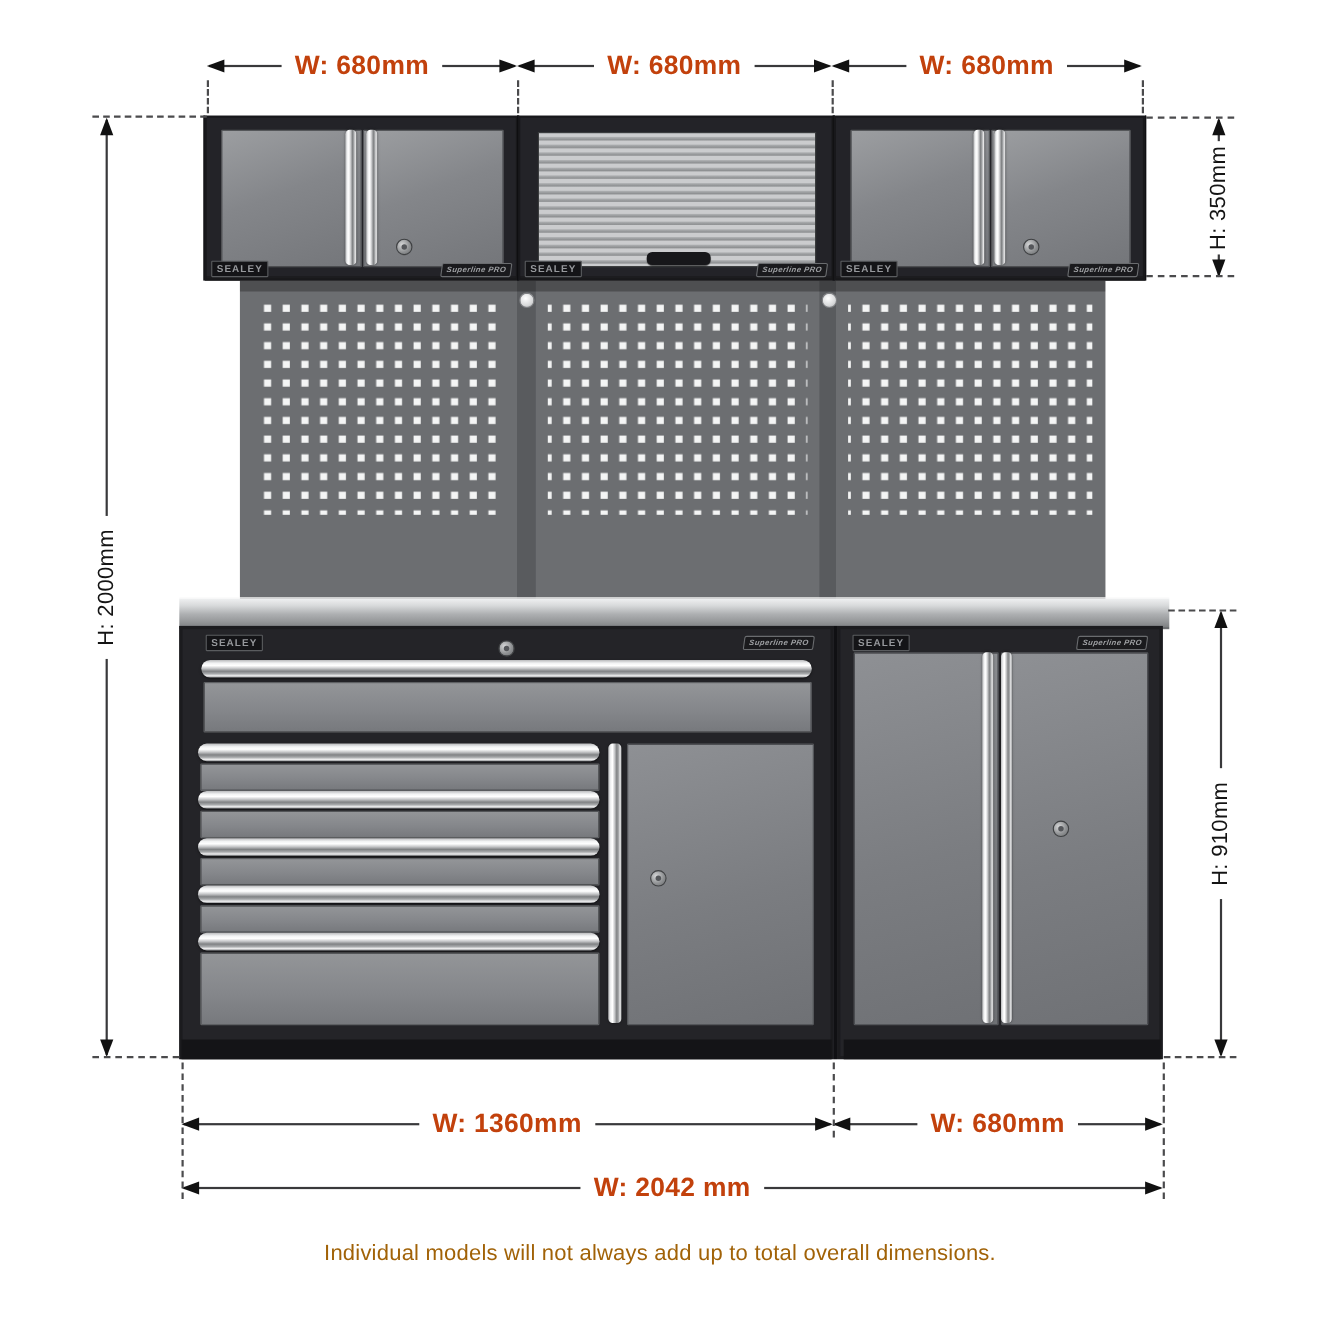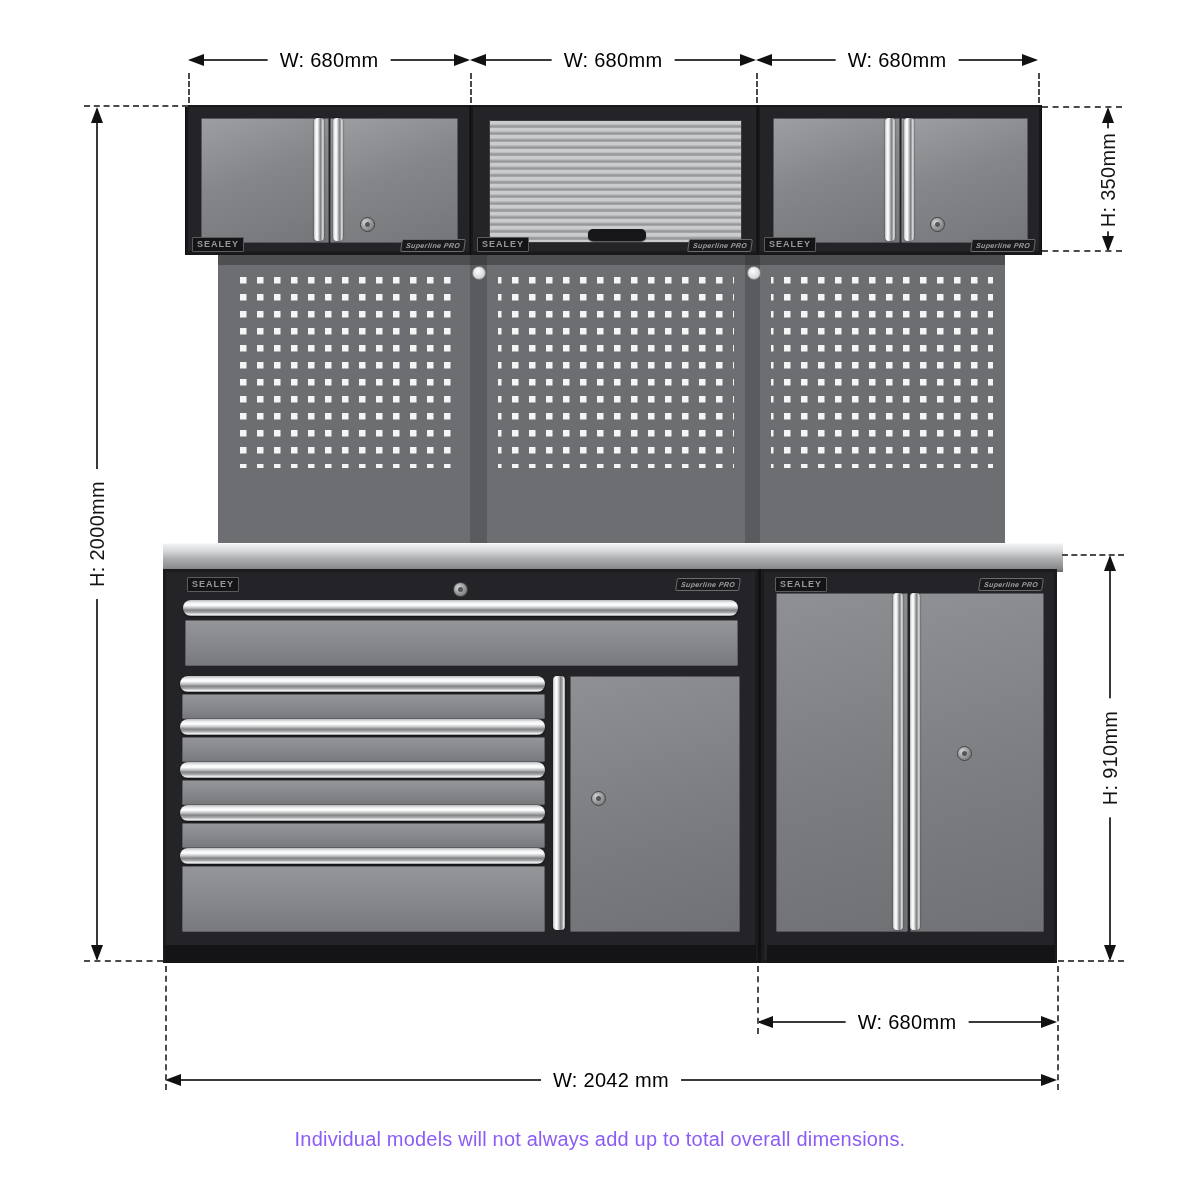--- a/index.html
+++ b/index.html
@@ -11,21 +11,21 @@
   .dimh{position:absolute;}
   .dimh .ln{position:absolute;left:2px;right:2px;top:50%;height:2px;margin-top:-1px;background:#39393b;}
   .dimv{position:absolute;}
   .dimv .ln{position:absolute;top:2px;bottom:2px;left:50%;width:2px;margin-left:-1px;background:#39393b;}
   .ah{position:absolute;width:0;height:0;}
   .ah.l{left:0;top:50%;margin-top:-6px;border-top:6px solid transparent;border-bottom:6px solid transparent;border-right:16px solid #111;}
   .ah.r{right:0;top:50%;margin-top:-6px;border-top:6px solid transparent;border-bottom:6px solid transparent;border-left:16px solid #111;}
   .ah.t{top:0;left:50%;margin-left:-6px;border-left:6px solid transparent;border-right:6px solid transparent;border-bottom:16px solid #111;}
   .ah.b{bottom:0;left:50%;margin-left:-6px;border-left:6px solid transparent;border-right:6px solid transparent;border-top:16px solid #111;}
   .dimh .lbl{position:absolute;left:50%;top:50%;transform:translate(-50%,-50%);background:#fff;
-             padding:0 12px;font-size:20px;font-weight:400;color:#000000;white-space:nowrap;letter-spacing:.3px;}
+             padding:0 12px;font-size:24px;font-weight:700;color:#c2410c;white-space:nowrap;letter-spacing:.3px;}
   .dimv .lbl{position:absolute;left:50%;top:50%;transform:translate(-50%,-50%) rotate(180deg);
              writing-mode:vertical-rl;background:#fff;padding:12px 0;font-size:20px;font-weight:500;
              color:#141414;white-space:nowrap;letter-spacing:.3px;}
   .dash-h{position:absolute;height:0;border-top:2px dashed #4b4b4d;}
   .dash-v{position:absolute;width:0;border-left:2px dashed #4b4b4d;}
 
   
   .wallcab{position:absolute;top:105px;height:150px;background:#232328;
            box-shadow:inset 0 0 0 2px #18181b, inset 0 -4px 0 #1c1c1f;border-left:1px solid #0e0e10;border-right:1px solid #0e0e10;}
   .walldoor{position:absolute;background:linear-gradient(160deg,#9c9ea1 0%,#84868a 45%,#74767a 100%);
@@ -52,21 +52,21 @@
         border:1px solid #5e6063;border-radius:1px;}
   .basedoor{position:absolute;background:linear-gradient(165deg,#8e9094 0%,#7b7d81 55%,#6f7175 100%);
         border:1px solid #54565a;border-radius:1px;}
   .plinth{position:absolute;background:#141417;}
   .knob{position:absolute;width:12px;height:12px;border-radius:50%;border:1px solid #808285;
         background:radial-gradient(circle at 40% 35%,#ffffff,#d9dadb 60%,#aeb0b2);}
   .worktop{position:absolute;left:163px;top:543px;width:900px;height:26px;
         background:linear-gradient(180deg,#f0f1f2 0%,#d8dadb 25%,#aeb0b2 55%,#96989a 80%,#7f8183 100%);
         border-top:1px solid #fafafa;border-bottom:2px solid #6d6f71;}
   .footer-note{position:absolute;top:1128px;left:0;width:100%;text-align:center;
-        font-size:20px;color:#8b5cf6;letter-spacing:.2px;}
+        font-size:20px;color:#a16207;letter-spacing:.2px;}
 </style>
 </head>
 <body>
 
 <div class="canvas">
 
   <svg class="abs" style="left:218px;top:255px;" width="787" height="290">
     <defs>
       <pattern id="peg" width="17" height="17" patternUnits="userSpaceOnUse">
         <rect width="17" height="17" fill="#6c6e71"></rect>
@@ -198,20 +198,26 @@
 
   <div class="dimv" style="left:1102px;top:555px;width:16px;height:406px;">
     <div class="ln"></div>
     <div class="ah t"></div>
     <div class="ah b"></div>
     <div class="lbl">H: 910mm</div>
   </div>
   <div class="dash-h" style="left:1062px;top:554px;width:62px;"></div>
   <div class="dash-h" style="left:1058px;top:960px;width:66px;"></div>
 
+  <div class="dimh" style="left:165px;top:1009px;width:592px;height:26px;">
+    <div class="ln"></div>
+    <div class="ah l"></div>
+    <div class="ah r"></div>
+    <div class="lbl">W: 1360mm</div>
+  </div>
   <div class="dimh" style="left:757px;top:1009px;width:300px;height:26px;">
     <div class="ln"></div>
     <div class="ah l"></div>
     <div class="ah r"></div>
     <div class="lbl">W: 680mm</div>
   </div>
 
   <div class="dimh" style="left:165px;top:1067px;width:892px;height:26px;">
     <div class="ln"></div>
     <div class="ah l"></div>

